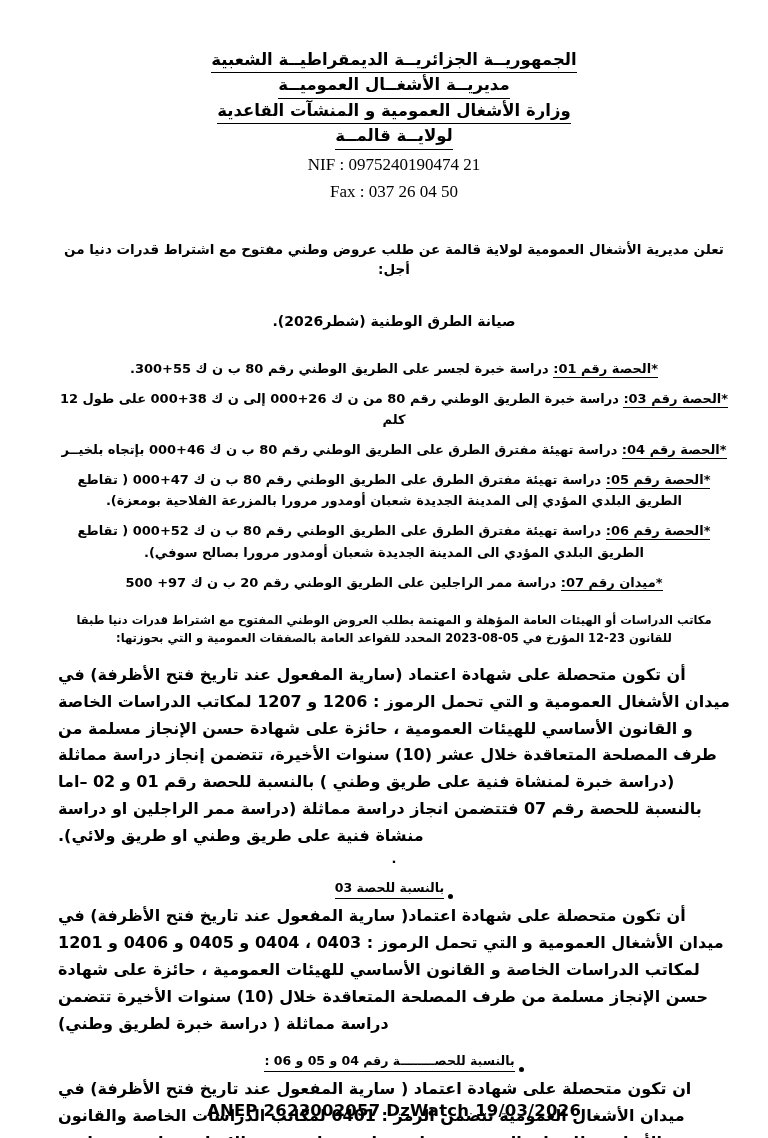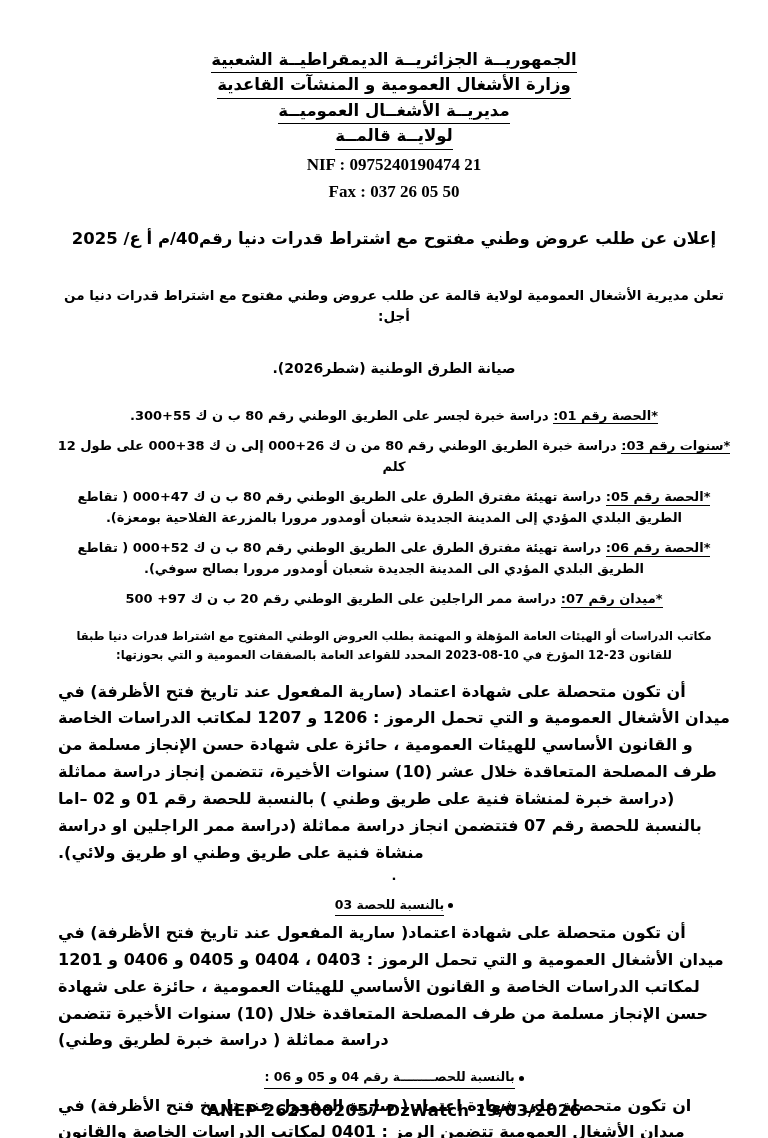--- a/index.html
+++ b/index.html
@@ -37,21 +37,21 @@
     letter-spacing: 0px;
     white-space: nowrap;
   }
   .header .hline span.u {
     border-bottom: 1.4px solid #000;
     padding-bottom: 1px;
     display: inline-block;
   }
   .header .latin {
     font-family: "Liberation Serif", "DejaVu Serif", serif;
-    font-weight: bold;
+    font-weight: normal;
     font-size: 17px;
     line-height: 1.5;
     direction: ltr;
     margin-top: 2px;
   }
 
   
   .title {
     text-align: center;
     font-weight: bold;
@@ -112,21 +112,21 @@
     font-weight: bold;
     font-size: 12.5px;
     line-height: 1.5;
   }
   .section-head .u {
     border-bottom: 1.3px solid #000;
     padding-bottom: 0.5px;
   }
   .section-head.with-bullet {
     display: flex;
-    align-items: center;
+    align-items: flex-end;
     justify-content: center;
     gap: 4px;
   }
   .bullet-dot {
     display: inline-block;
     width: 5px;
     height: 5px;
     border-radius: 50%;
     background: #000;
     flex: 0 0 auto;
@@ -164,56 +164,58 @@
 </head>
 <body>
 
 <div class="page">
 
   <div class="header">
     <div class="hline">
       <span class="u">الجمهوريــة الجزائريــة الديمقراطيــة الشعبية</span>
     </div>
     <div class="hline">
+      <span class="u">مديريــة الأشغــال العموميــة</span>
+    </div>
+    <div class="hline">
       <span class="u">وزارة الأشغال العمومية و المنشآت القاعدية</span>
     </div>
     <div class="hline">
-      <span class="u">مديريــة الأشغــال العموميــة</span>
-    </div>
-    <div class="hline">
       <span class="u">لولايــة قالمــة</span>
     </div>
     <div class="latin">NIF : 0975240190474 21</div>
-    <div class="latin">Fax : 037 26 05 50</div>
-  </div>
-
-  <div class="title">إعلان عن طلب عروض وطني مفتوح مع اشتراط قدرات دنيا رقم40/م أ ع/ 2025</div>
+    <div class="latin">Fax : 037 26 04 50</div>
+  </div>
+
 
   <div class="intro">تعلن مديرية الأشغال العمومية لولاية قالمة عن طلب عروض وطني مفتوح مع  اشتراط قدرات دنيا من أجل:</div>
   <div class="purpose">صيانة الطرق الوطنية (شطر2026).</div>
 
   <div class="lots">
     <div class="lot">
       <span class="lot-label">*الحصة رقم 01:</span><span> دراسة خبرة لجسر على الطريق الوطني رقم 80 ب ن ك 55+300.</span>
     </div>
     <div class="lot">
-      <span class="lot-label">*سنوات رقم 03:</span><span> دراسة خبرة الطريق الوطني رقم 80 من ن ك 26+000 إلى ن ك 38+000 على طول 12 كلم</span>
+      <span class="lot-label">*الحصة رقم 03:</span><span> دراسة خبرة الطريق الوطني رقم 80 من ن ك 26+000 إلى ن ك 38+000 على طول 12 كلم</span>
+    </div>
+    <div class="lot">
+      <span class="lot-label">*الحصة رقم 04:</span><span> دراسة تهيئة مفترق الطرق على الطريق الوطني رقم 80 ب ن ك 46+000 بإتجاه  بلخيــر</span>
     </div>
     <div class="lot">
       <span class="lot-label">*الحصة رقم 05:</span><span> دراسة تهيئة مفترق الطرق على الطريق الوطني رقم 80 ب ن ك 47+000 ( تقاطع الطريق البلدي المؤدي إلى المدينة الجديدة شعبان أومدور مرورا بالمزرعة الفلاحية بومعزة).</span>
     </div>
     <div class="lot">
       <span class="lot-label">*الحصة رقم 06:</span><span> دراسة تهيئة مفترق الطرق على الطريق الوطني رقم 80 ب ن ك 52+000 ( تقاطع الطريق البلدي المؤدي الى المدينة الجديدة شعبان أومدور مرورا بصالح سوفي).</span>
     </div>
     <div class="lot">
       <span class="lot-label">*ميدان رقم 07:</span><span> دراسة ممر الراجلين على الطريق الوطني رقم 20 ب ن ك 97+ 500</span>
     </div>
   </div>
 
-  <div class="conditions">مكاتب الدراسات أو الهيئات العامة المؤهلة و المهتمة بطلب العروض الوطني المفتوح مع اشتراط قدرات دنيا  طبقا للقانون 23-12 المؤرخ في 10-08-2023 المحدد للقواعد العامة بالصفقات العمومية و التي بحوزتها:</div>
+  <div class="conditions">مكاتب الدراسات أو الهيئات العامة المؤهلة و المهتمة بطلب العروض الوطني المفتوح مع اشتراط قدرات دنيا  طبقا للقانون 23-12 المؤرخ في 05-08-2023 المحدد للقواعد العامة بالصفقات العمومية و التي بحوزتها:</div>
 
   <div class="section">
     <div class="section-body">أن تكون متحصلة على شهادة اعتماد (سارية المفعول عند تاريخ فتح الأظرفة) في ميدان  الأشغال العمومية و التي تحمل الرموز : 1206 و 1207 لمكاتب الدراسات الخاصة و القانون الأساسي للهيئات العمومية ، حائزة على شهادة حسن الإنجاز  مسلمة من طرف المصلحة المتعاقدة خلال عشر (10) سنوات الأخيرة، تتضمن إنجاز دراسة  مماثلة (دراسة خبرة لمنشاة فنية على طريق وطني ) بالنسبة للحصة رقم 01 و 02 –اما بالنسبة للحصة رقم 07  فتتضمن انجاز دراسة مماثلة (دراسة ممر الراجلين او دراسة منشاة فنية على طريق وطني او طريق ولائي).</div>
     <div class="lone-dot">.</div>
   </div>
 
   <div class="section">
     <div class="section-head with-bullet">
       <span class="bullet-dot"></span>
       <span class="u">بالنسبة للحصة 03</span>

